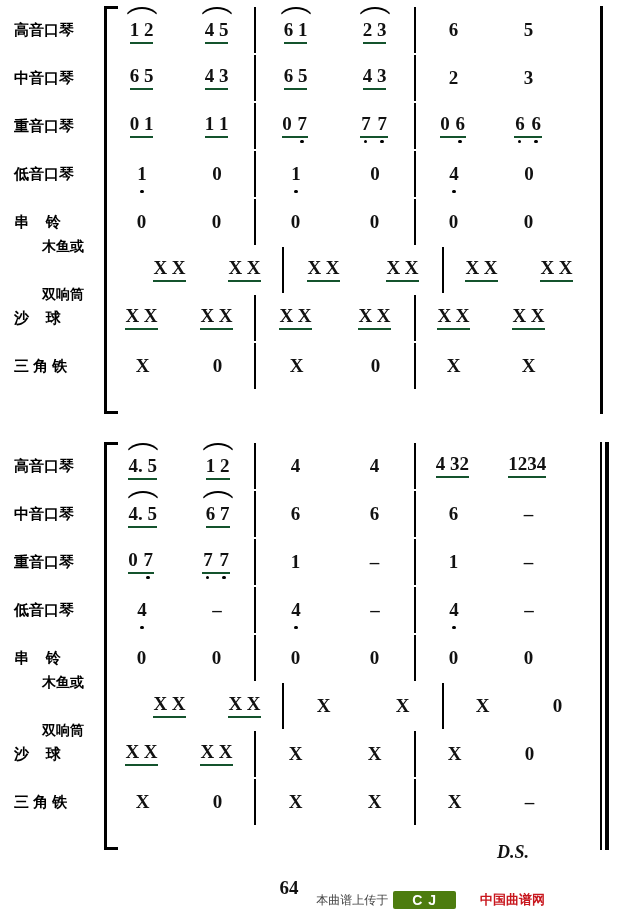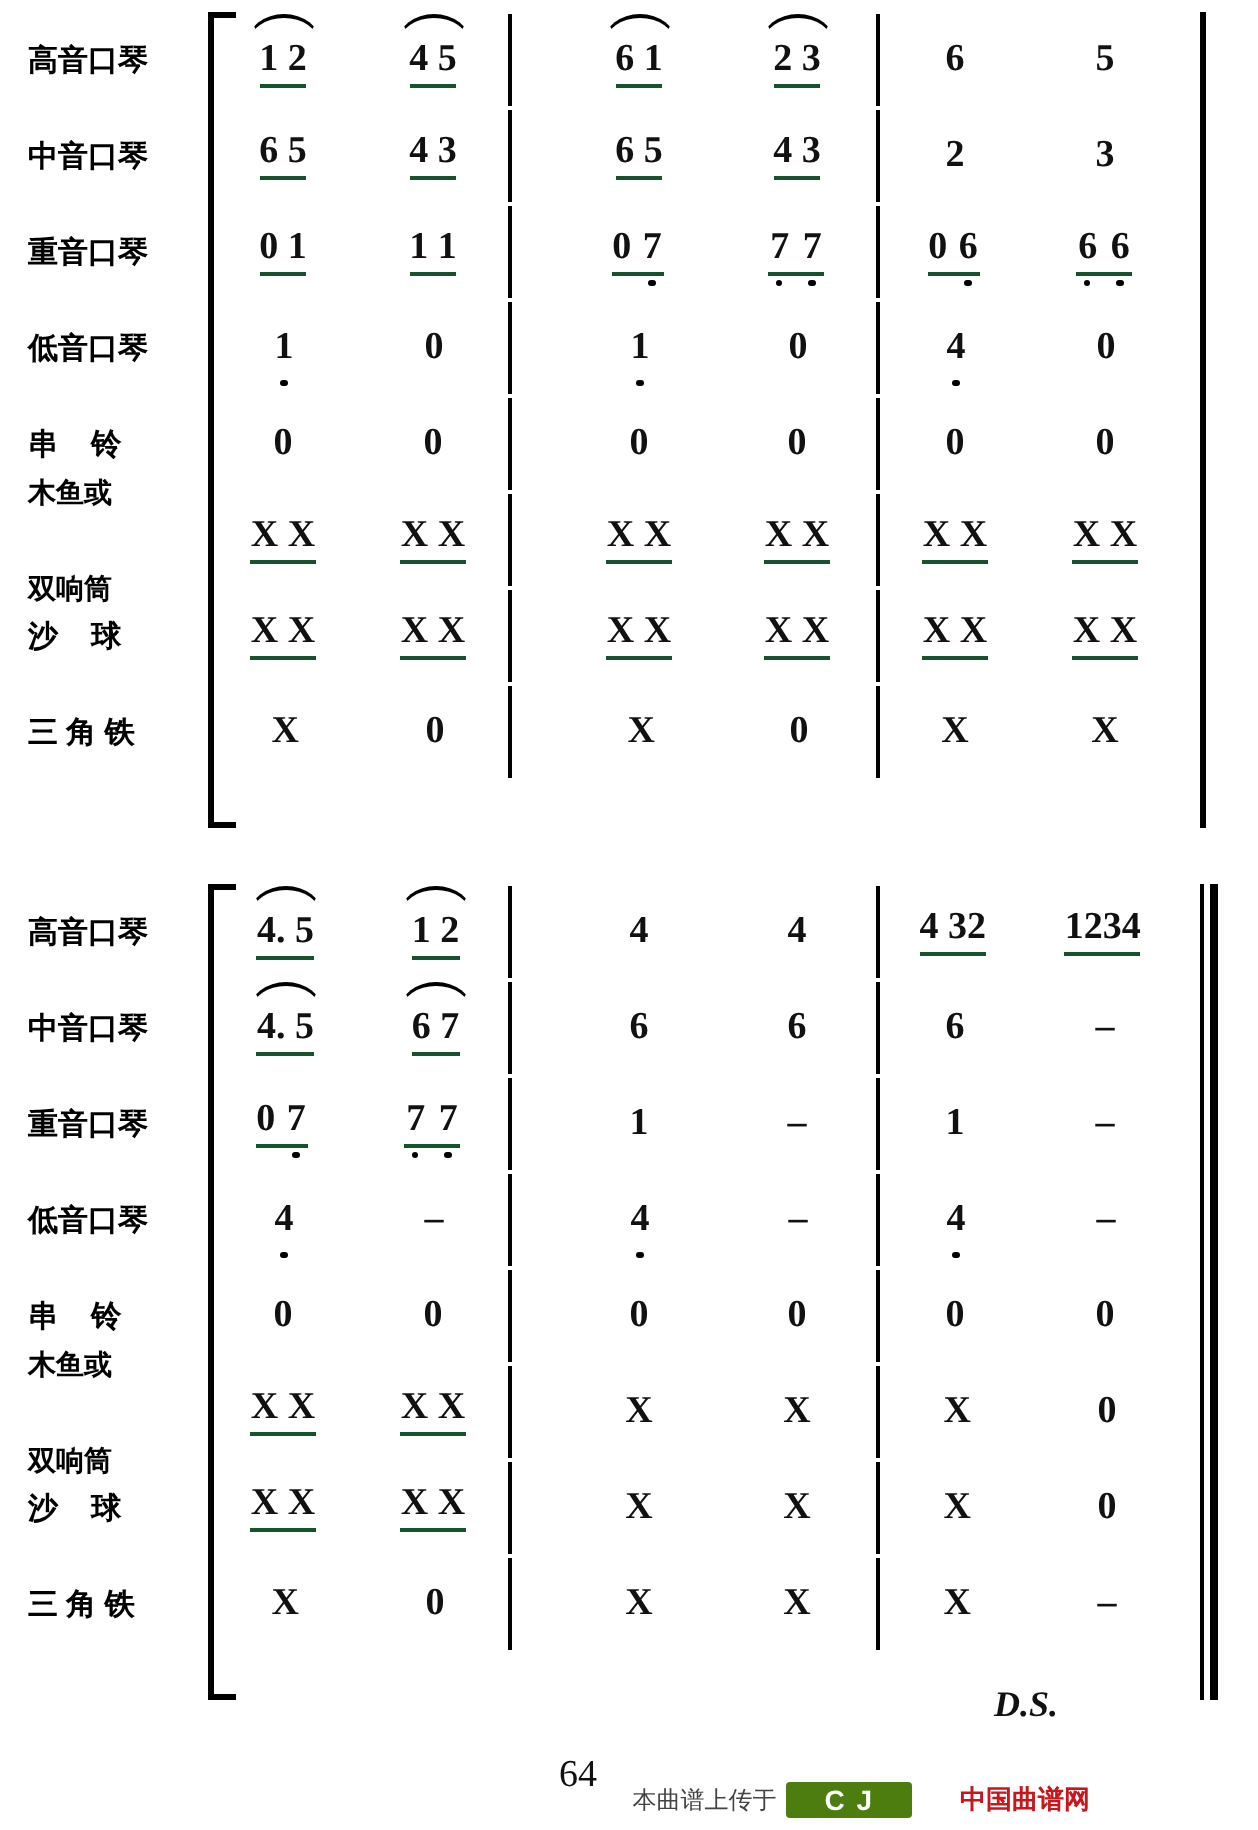--- a/index.html
+++ b/index.html
@@ -28,39 +28,40 @@
     text-align:justify;
     letter-spacing:0px;
     color:#000;
     padding-left:14px;
     box-sizing:border-box;
     white-space:pre;
   }
   .label.two-line{
     font-size:14px;
     line-height:16px;
+    margin-left:28px;
   }
   .label span{display:block;}
   .staff{
     position:relative;
     flex:1 1 auto;
     height:48px;
     display:flex;
     align-items:center;
   }
   
   .measure{
     position:relative;
     display:flex;
     align-items:center;
     justify-content:space-around;
     height:48px;
   }
   .m1{flex:0 0 150px;}
-  .m2{flex:0 0 158px;padding-left:24px;}
+  .m2{flex:0 0 158px;}
   .m3{flex:0 0 150px;}
 
   .barline{
     width:2px;
     background:#000;
     height:46px;
     flex:0 0 2px;
   }
   .cell{
     font-size:19px;
@@ -133,21 +134,21 @@
     font-style:italic;
     font-weight:bold;
     font-size:18px;
   }
   .pageno{
     position:absolute;
     left:0;right:0;bottom:16px;
     text-align:center;
     font-family:"Liberation Serif", serif;
     font-size:19px;
-    font-weight:normal;
+    font-weight:bold;
     margin-left:25px;
   }
   .credit{
     position:absolute;
     right:8px;bottom:6px;
     display:flex;align-items:center;
     font-size:12px;
     color:#444;
   }
   .credit .ctext{margin-right:5px;}

